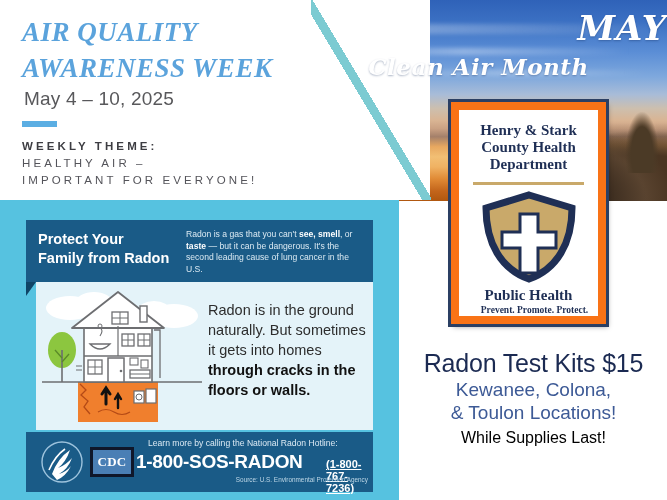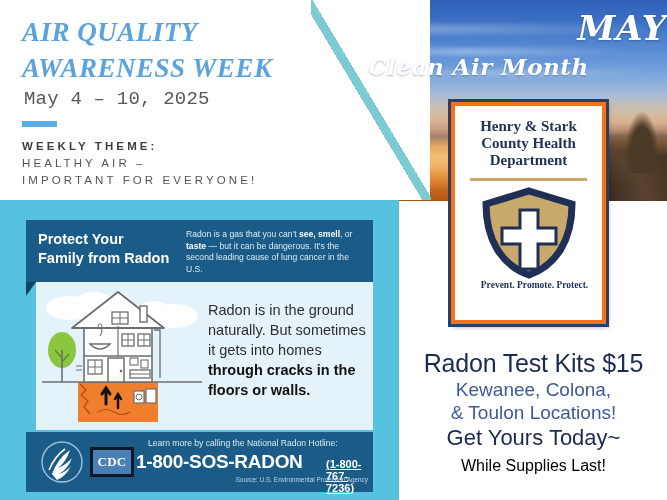--- a/index.html
+++ b/index.html
@@ -19,21 +19,21 @@
   .aqaw-title{
     position:absolute;left:22px;top:14px;width:330px;
     font-family:"Liberation Serif", serif;
     font-style:italic;font-weight:700;
     font-size:27px;line-height:36px;
     letter-spacing:0.5px;
     color:#5BA3DC;
   }
   .aqaw-dates{
     position:absolute;left:24px;top:88px;
-    font-family:Liberation Mono, monospace;
+    font-family:Liberation Sans, sans-serif;
     font-size:19px;color:#58585B;letter-spacing:0.2px;
   }
   .aqaw-rule{
     position:absolute;left:22px;top:121px;width:35px;height:6px;
     background:#5BAEE3;
   }
   .aqaw-theme{
     position:absolute;left:22px;top:138px;width:300px;
     font-size:11.5px;line-height:17px;letter-spacing:3.1px;
     color:#54545A;font-weight:400;text-transform:uppercase;
@@ -115,21 +115,21 @@
     font-family:"DejaVu Serif", serif;
     font-style:italic;font-weight:700;
     font-size:23px;letter-spacing:0.5px;color:#ffffff;
     text-shadow:0 1px 2px rgba(20,45,95,.35);
   }
 
   
   #logo-card{
     position:absolute;left:451px;top:102px;width:155px;height:222px;z-index:6;
     background:#ffffff;
-    border:4px solid #f97316;
+    border:8px solid #f97316;
     box-shadow:0 0 0 3px #2b3f63, 2px 3px 5px rgba(0,0,0,.35);
     box-sizing:border-box;
   }
   .logo-name{
     margin:12px 6px 0 6px;text-align:center;
     font-family:"Liberation Serif", serif;font-weight:700;
     font-size:15px;line-height:17px;color:#1f2f55;
   }
   .logo-div{
     width:80%;height:3px;margin:9px auto 0 auto;background:#c9a96a;
@@ -258,28 +258,28 @@
       <span>County Health</span><br>
       <span>Department</span>
     </div>
     <div class="logo-div"></div>
     <div class="shield-wrap">
       <svg width="96" height="92" viewBox="0 0 96 92">
         <path d="M48 4 L91 17 C91 52 76 78 48 88 C20 78 5 52 5 17 Z" fill="#c9a96a" stroke="#1f2f55" stroke-width="7"></path>
         <path d="M39 23 L57 23 L57 41 L75 41 L75 57 L57 57 L57 82 L39 82 L39 57 L21 57 L21 41 L39 41 Z" fill="#ffffff" stroke="#1f2f55" stroke-width="3"></path>
       </svg>
     </div>
+    <div class="logo-ph">Public Health</div>
     <div class="logo-tag">Prevent. Promote. Protect.</div>
   </div>
 
   <div id="kits">
     <div class="kits-l1">Radon Test Kits $15</div>
     <div class="kits-l2">Kewanee, Colona,</div>
     <div class="kits-l3">&amp; Toulon Locations!</div>
-    <div class="kits-l4">Get Yours Today~</div>
     <div class="kits-l5">While Supplies Last!</div>
   </div>
 
   <div id="radon">
     <div id="radon-inner">
 
       <div class="rad-head">
         <div class="rad-head-title">
           <span>Protect Your</span><br>
           <span>Family from Radon</span>

